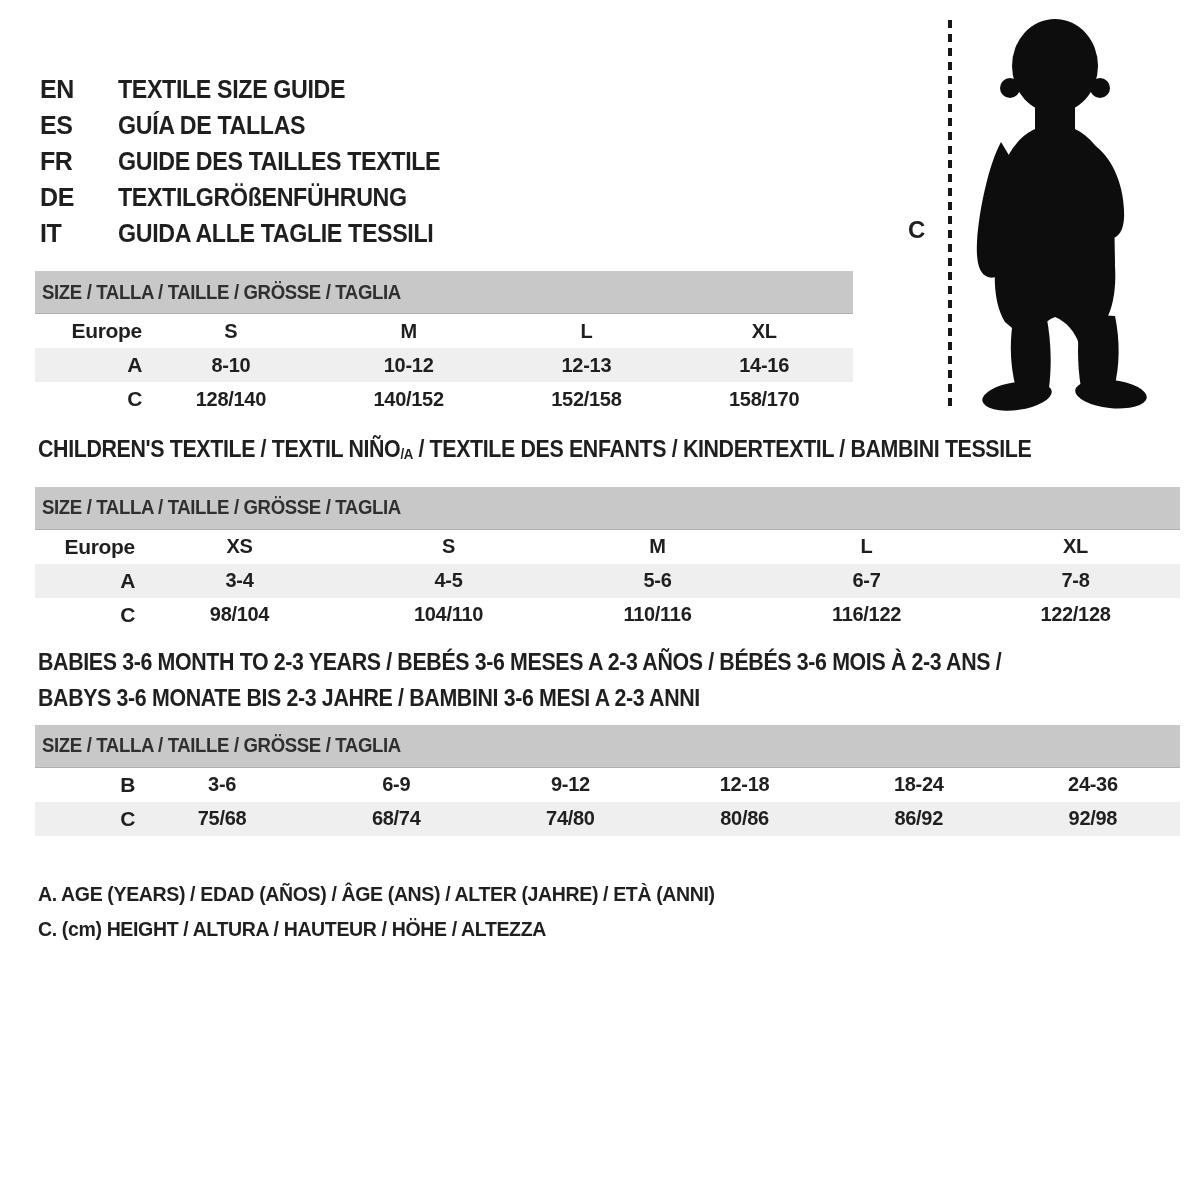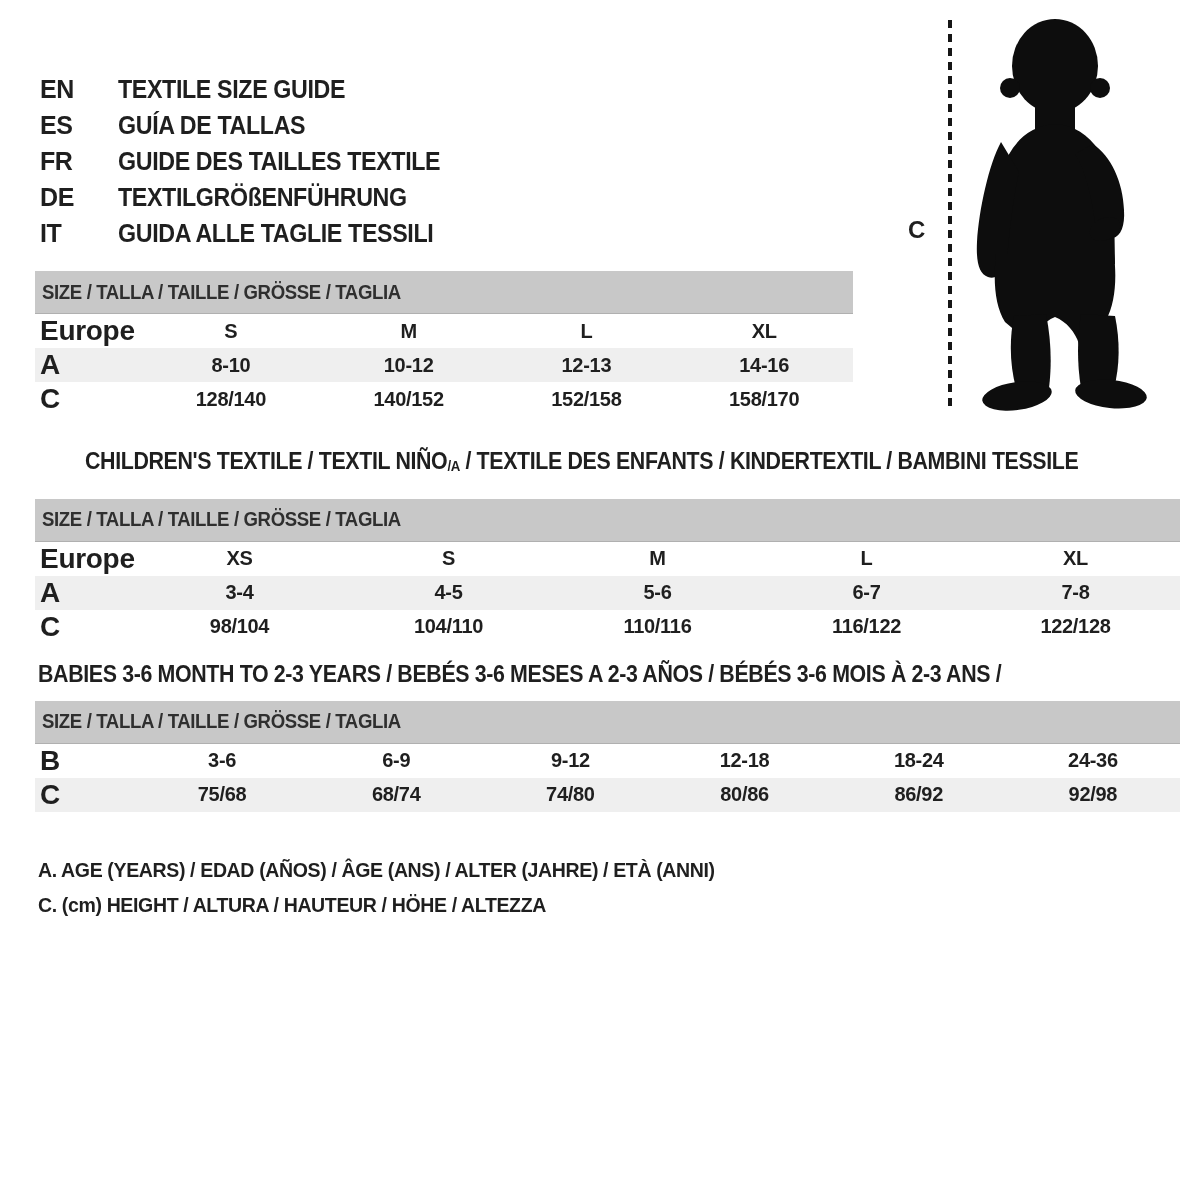--- a/index.html
+++ b/index.html
@@ -20,41 +20,41 @@
   .lang-code{width:78px;font-size:25px;font-weight:bold;letter-spacing:-0.4px;}
   .lang-label{font-size:25px;font-weight:bold;}
 
   
   .figure-svg{position:absolute;left:905px;top:12px;}
   .c-label{position:absolute;left:908px;top:216px;font-size:24px;font-weight:bold;}
 
   
   h2.sec-title{margin:0 0 0 38px;font-size:23px;line-height:26px;font-weight:bold;}
   h2.m-junior{margin-top:223px;}
-  h2.m-children{margin-top:32px;text-align:center;}
+  h2.m-children{margin-top:20px;}
   h2.m-babies{margin-top:12px;line-height:36px;}
   .title-line{display:block;height:36px;}
   .sub-small{font-size:0.62em;vertical-align:-0.12em;}
 
   
   table.size-table{
     border-collapse:collapse;table-layout:fixed;
     margin:20px 0 0 35px;
   }
   table.w-junior{width:818px;}
   table.w-wide{width:1145px;}
   table.m-babies-t{margin-top:9px;}
   th.band{
     background:#c8c8c8;
     border-bottom:1px solid #b0b0b0;
     height:42px;text-align:left;padding:0 0 0 7px;
     font-size:20px;font-weight:bold;color:#2f2f2f;
   }
   td{height:34px;font-size:20px;font-weight:bold;text-align:center;vertical-align:middle;letter-spacing:-0.3px;padding:0;}
-  td.lbl{text-align:left;padding-left:5px;font-size:28px;}
+  td.lbl{text-align:right;padding-left:5px;font-size:21px;}
   tr.stripe td{background:#efefef;}
 
   
   .legend{margin:40px 0 0 38px;}
   .legend p{margin:0;height:35px;font-size:21px;font-weight:bold;line-height:35px;}
 </style>
 </head>
 <body>
 
 <div class="page">
@@ -189,20 +189,21 @@
           <td>116/122</td>
           <td>122/128</td>
         </tr>
       </tbody>
     </table>
   </section>
 
   <section>
     <h2 class="sec-title m-babies">
       <span class="title-line"><span class="cond">BABIES 3-6 MONTH TO 2-3 YEARS / BEBÉS 3-6 MESES A 2-3 AÑOS / BÉBÉS 3-6 MOIS À 2-3 ANS /</span></span>
+      <span class="title-line"><span class="cond">BABYS 3-6 MONATE BIS 2-3 JAHRE / BAMBINI 3-6 MESI A 2-3 ANNI</span></span>
     </h2>
     <table class="size-table w-wide m-babies-t">
       <colgroup>
           <col style="width:100px">
           <col>
           <col>
           <col>
           <col>
           <col>
           <col>

